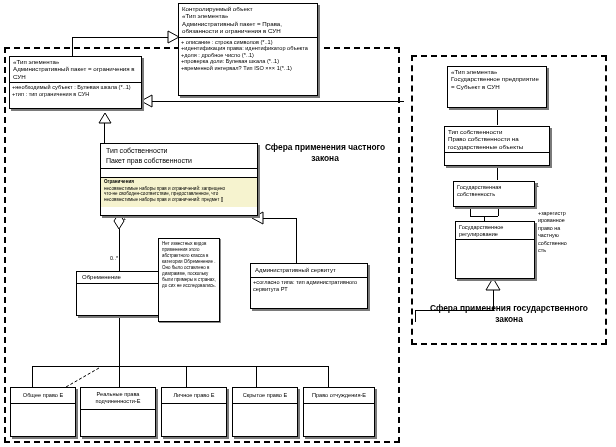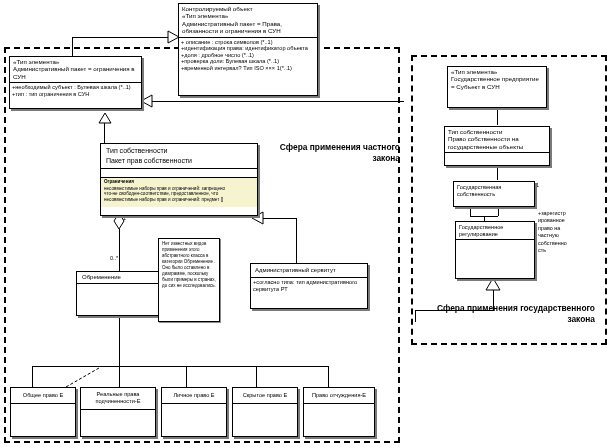--- a/index.html
+++ b/index.html
@@ -68,21 +68,21 @@
     border: 2px dashed #000000;
     box-sizing: border-box;
     background: transparent;
   }
   .region-label {
     position: absolute;
     font-size: 8.4px;
     line-height: 11px;
     font-weight: bold;
     color: #000;
-    text-align: right;
+    text-align: center;
   }
 
   
   .ln {
     position: absolute;
     background: #000000;
   }
   .lnh { height: 1px; }
   .lnv { width: 1px; }
   .tri-svg { position: absolute; overflow: visible; }

